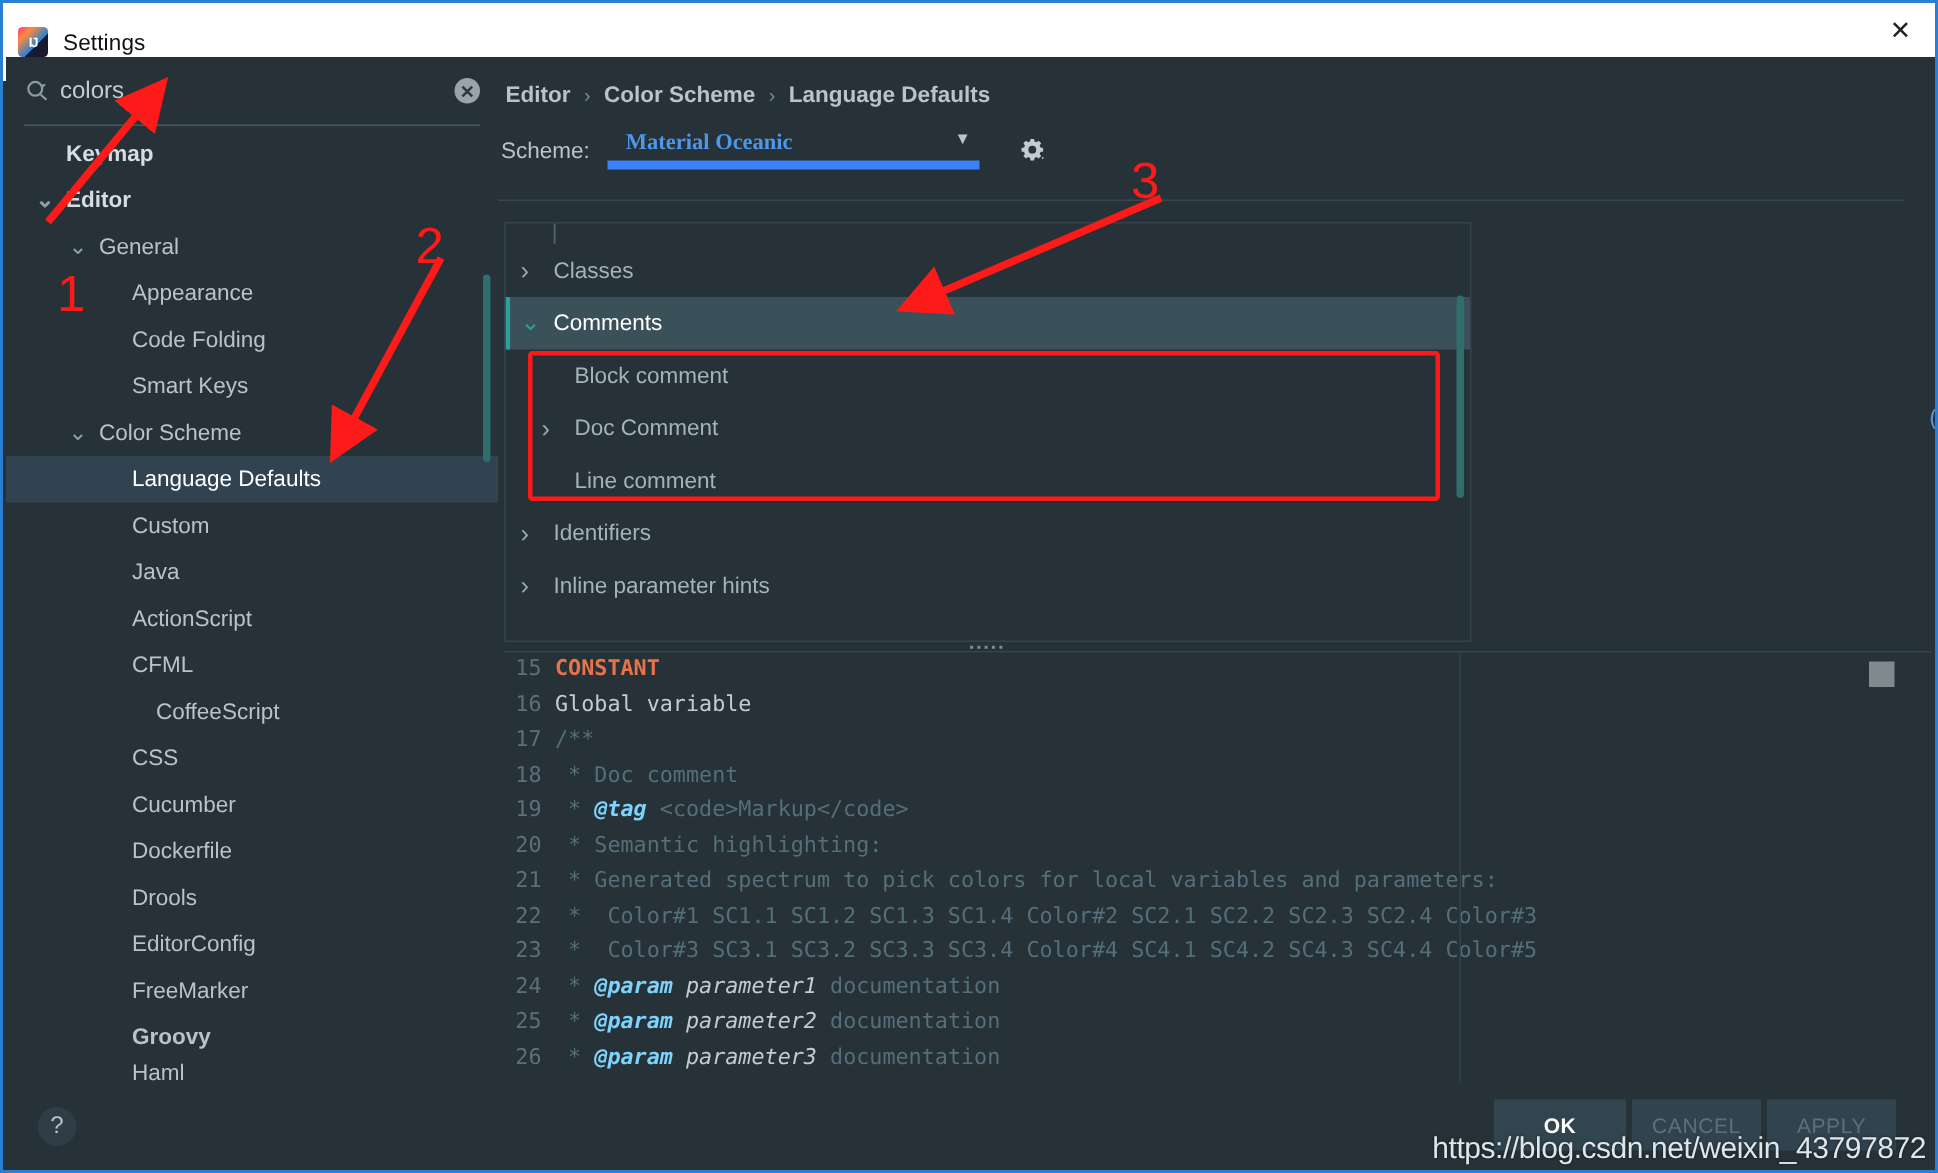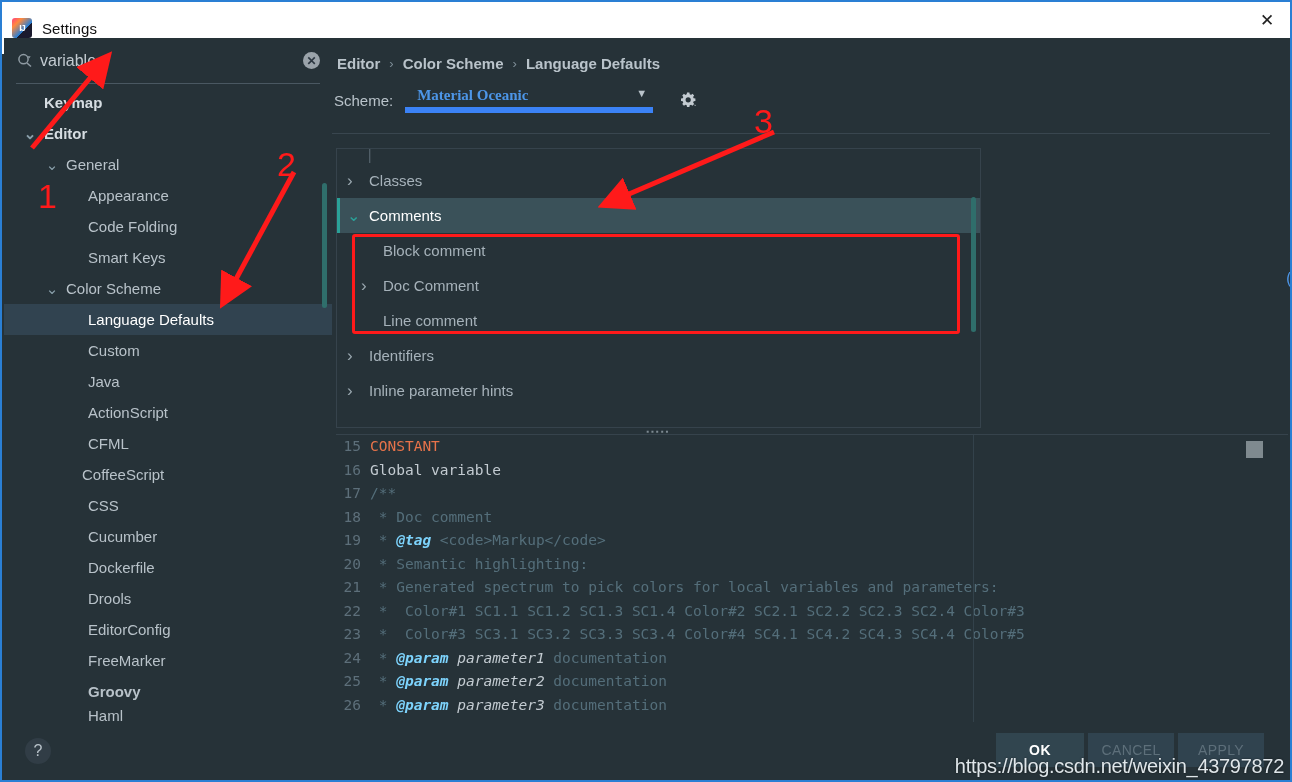--- a/index.html
+++ b/index.html
@@ -204,21 +204,21 @@
     position: absolute; right: 25px; top: 6px;
     width: 17px; height: 17px; background: #7f8a8f;
   }
   .code-minimap-mark {
     position: absolute; right: 9px; bottom: 0px;
     width: 7px; height: 24px; background: #2f6e6b; border-radius: 2px;
   }
 
   
   .c-fn     { color: #6a9fe8; }
-  .c-const  { color: #e8734a; }
+  .c-const  { color: #e8734a; font-weight: bold; }
   .c-global { color: #c3cbd1; }
   .c-comment{ color: #546e7a; }
   .c-tag    { color: #7dd3fc; font-weight: bold; font-style: italic; }
   .c-param  { color: #c3cbd1; font-style: italic; }
 
   
   .btnbar {
     position: absolute; left: 330px; bottom: 2px;
     width: 958px; height: 56px;
     display: flex; align-items: center; justify-content: flex-end;
@@ -281,21 +281,21 @@
   <div class="sidebar">
 
     <div class="search-wrap">
       <span class="search-icon">
         <svg width="18" height="18" viewBox="0 0 18 18">
           <circle cx="7.5" cy="7.2" r="4.6" fill="none" stroke="currentColor" stroke-width="1.5"></circle>
           <line x1="11" y1="11" x2="15" y2="14.5" stroke="currentColor" stroke-width="1.5"></line>
           <path d="M11.5 4.2 l3.2 0 l-1.6 2.2 z" fill="currentColor"></path>
         </svg>
       </span>
-      <span class="search-value" placeholder="Search settings">variable</span>
+      <span class="search-value" placeholder="Search settings">colors</span>
       <span class="search-clear">✕</span>
     </div>
 
     <div class="tree">
       <div id="sidebar-rows">
           <div class="tree-row bold" style="padding-left: 18px;">
             <span class="tw empty"></span>
             <span style="margin-left: 6px;">Keymap</span>
           </div>
           <div class="tree-row bold" style="padding-left: 18px;">
@@ -337,21 +337,21 @@
           <div class="tree-row" style="padding-left: 62px;">
             <span class="tw empty"></span>
             <span style="margin-left: 6px;">ActionScript</span>
           </div>
           <div class="tree-row" style="padding-left: 62px;">
             <span class="tw empty"></span>
             <span style="margin-left: 6px;">CFML</span>
           </div>
           <div class="tree-row" style="padding-left: 62px;">
             <span class="tw empty"></span>
-            <span style="margin-left: 0;">CoffeeScript</span>
+            <span style="margin-left: 22px;">CoffeeScript</span>
           </div>
           <div class="tree-row" style="padding-left: 62px;">
             <span class="tw empty"></span>
             <span style="margin-left: 6px;">CSS</span>
           </div>
           <div class="tree-row" style="padding-left: 62px;">
             <span class="tw empty"></span>
             <span style="margin-left: 6px;">Cucumber</span>
           </div>
           <div class="tree-row" style="padding-left: 62px;">

